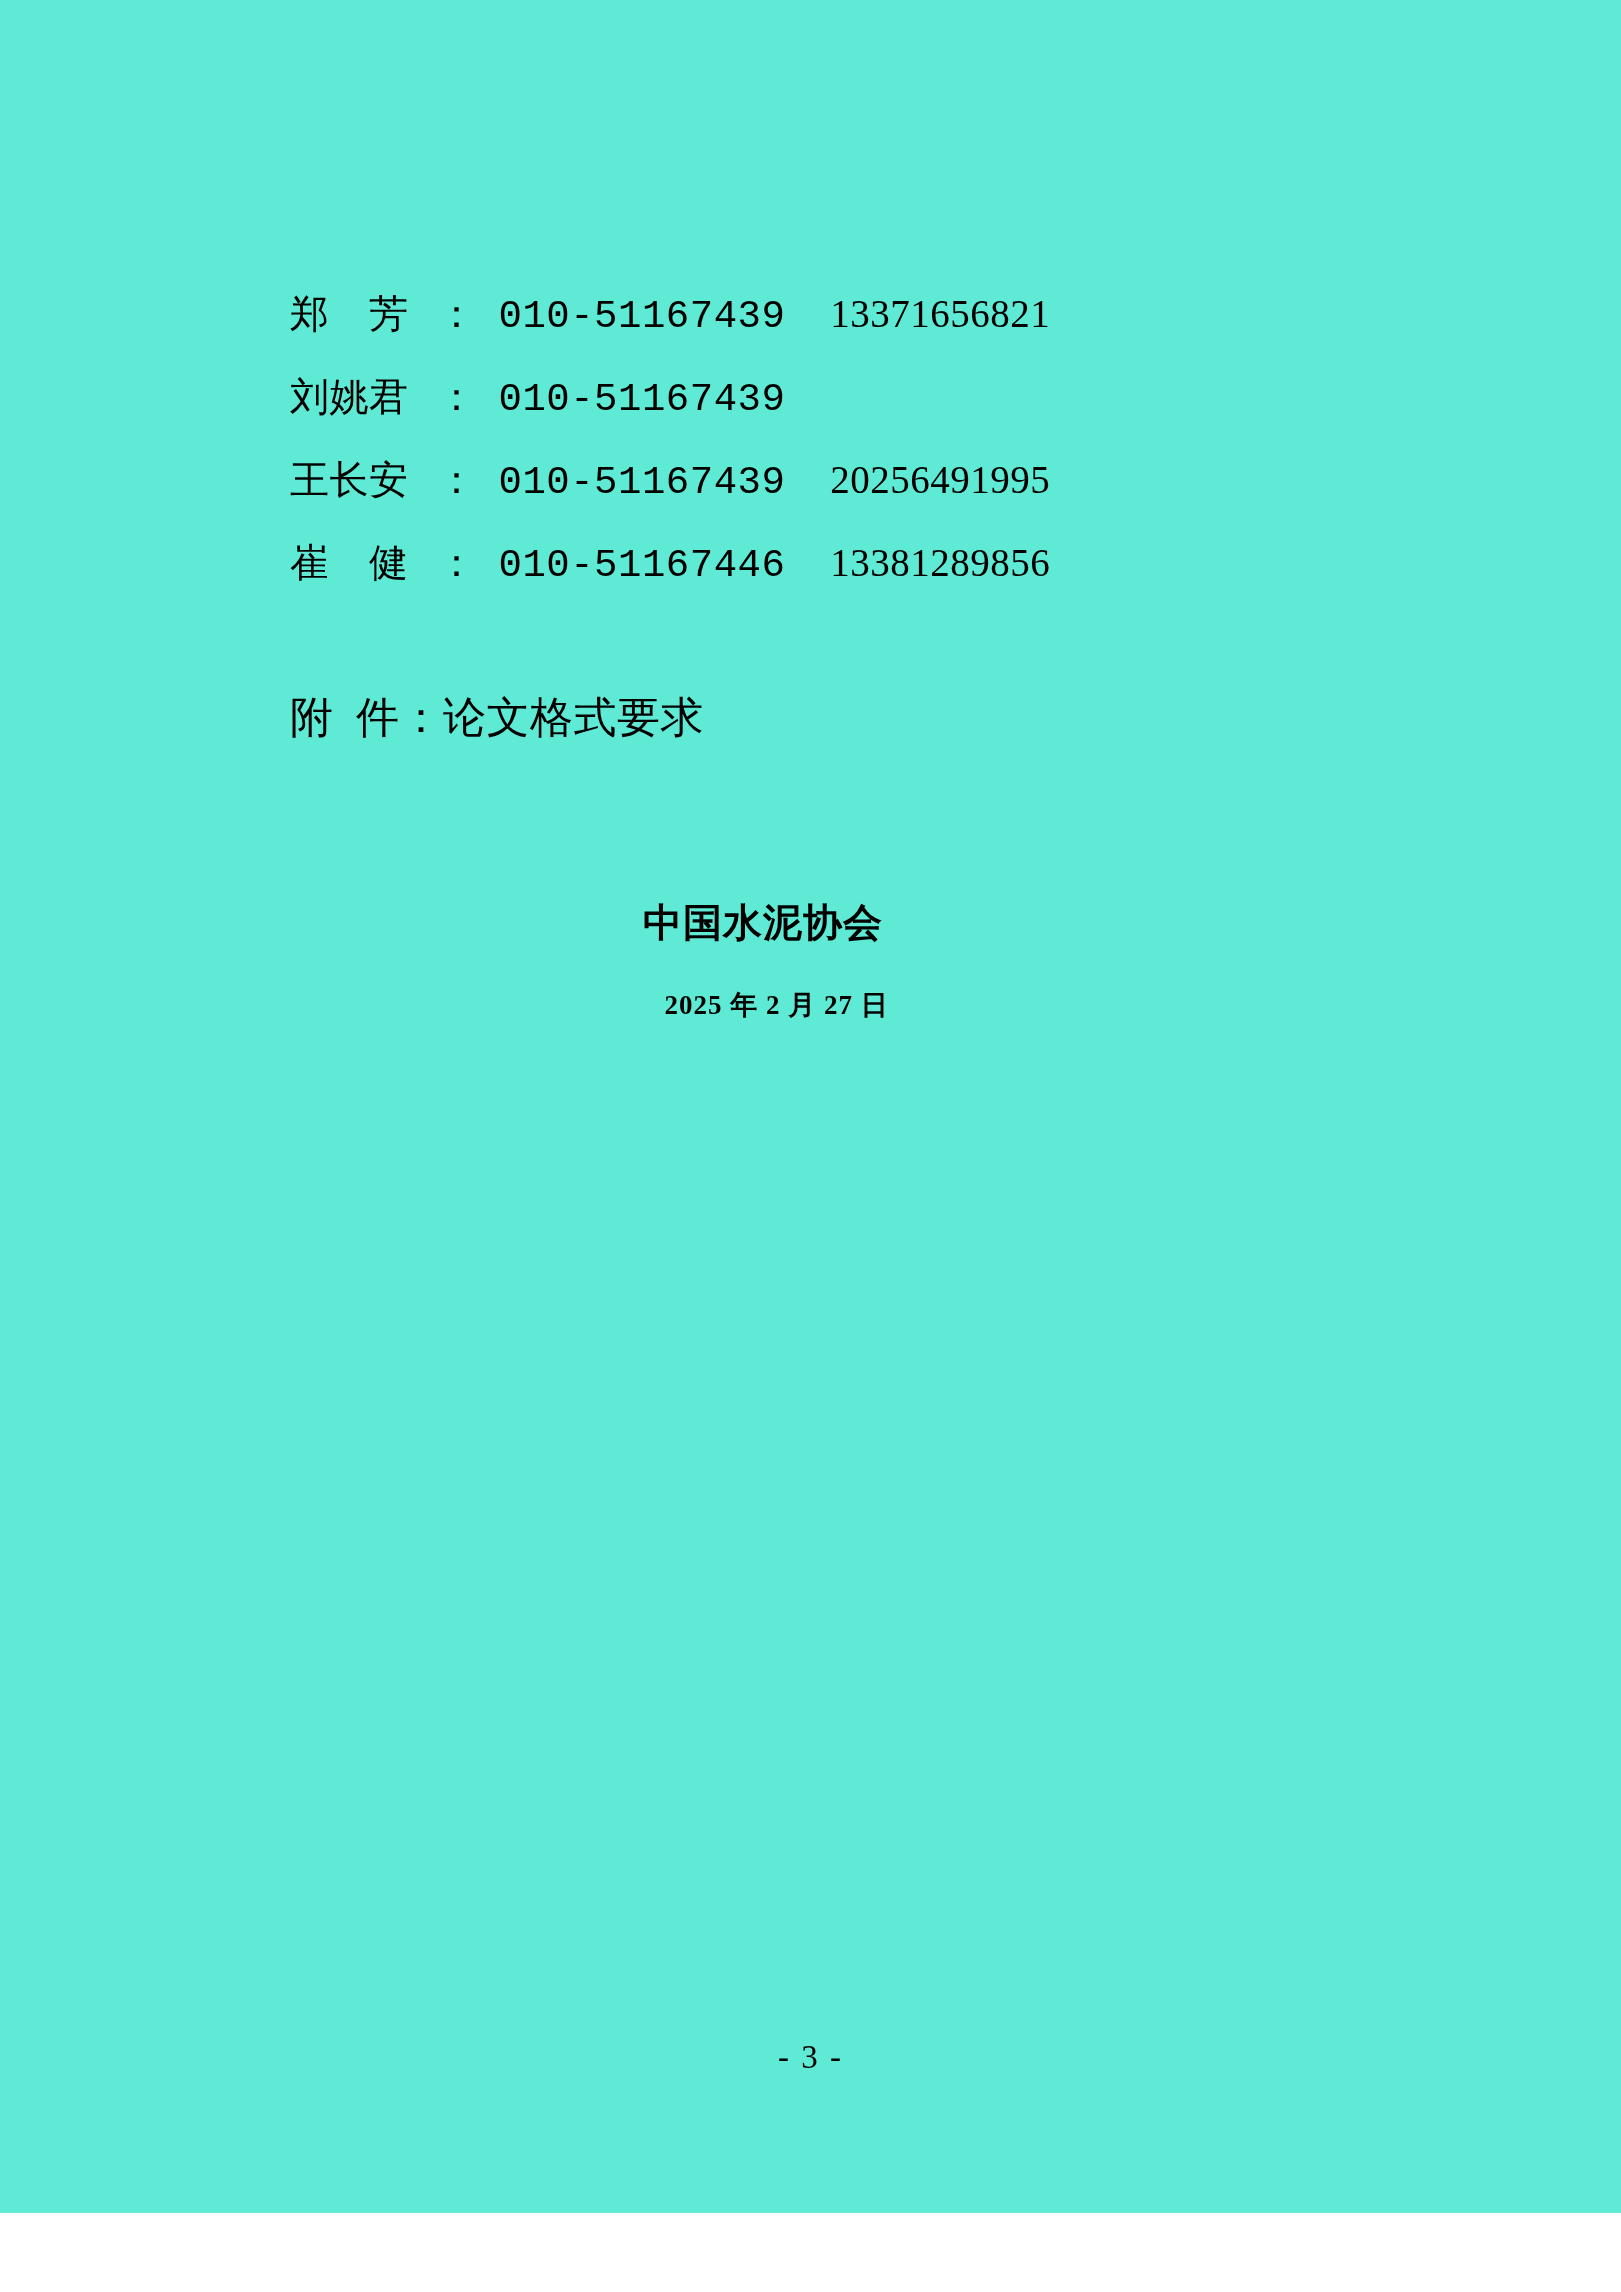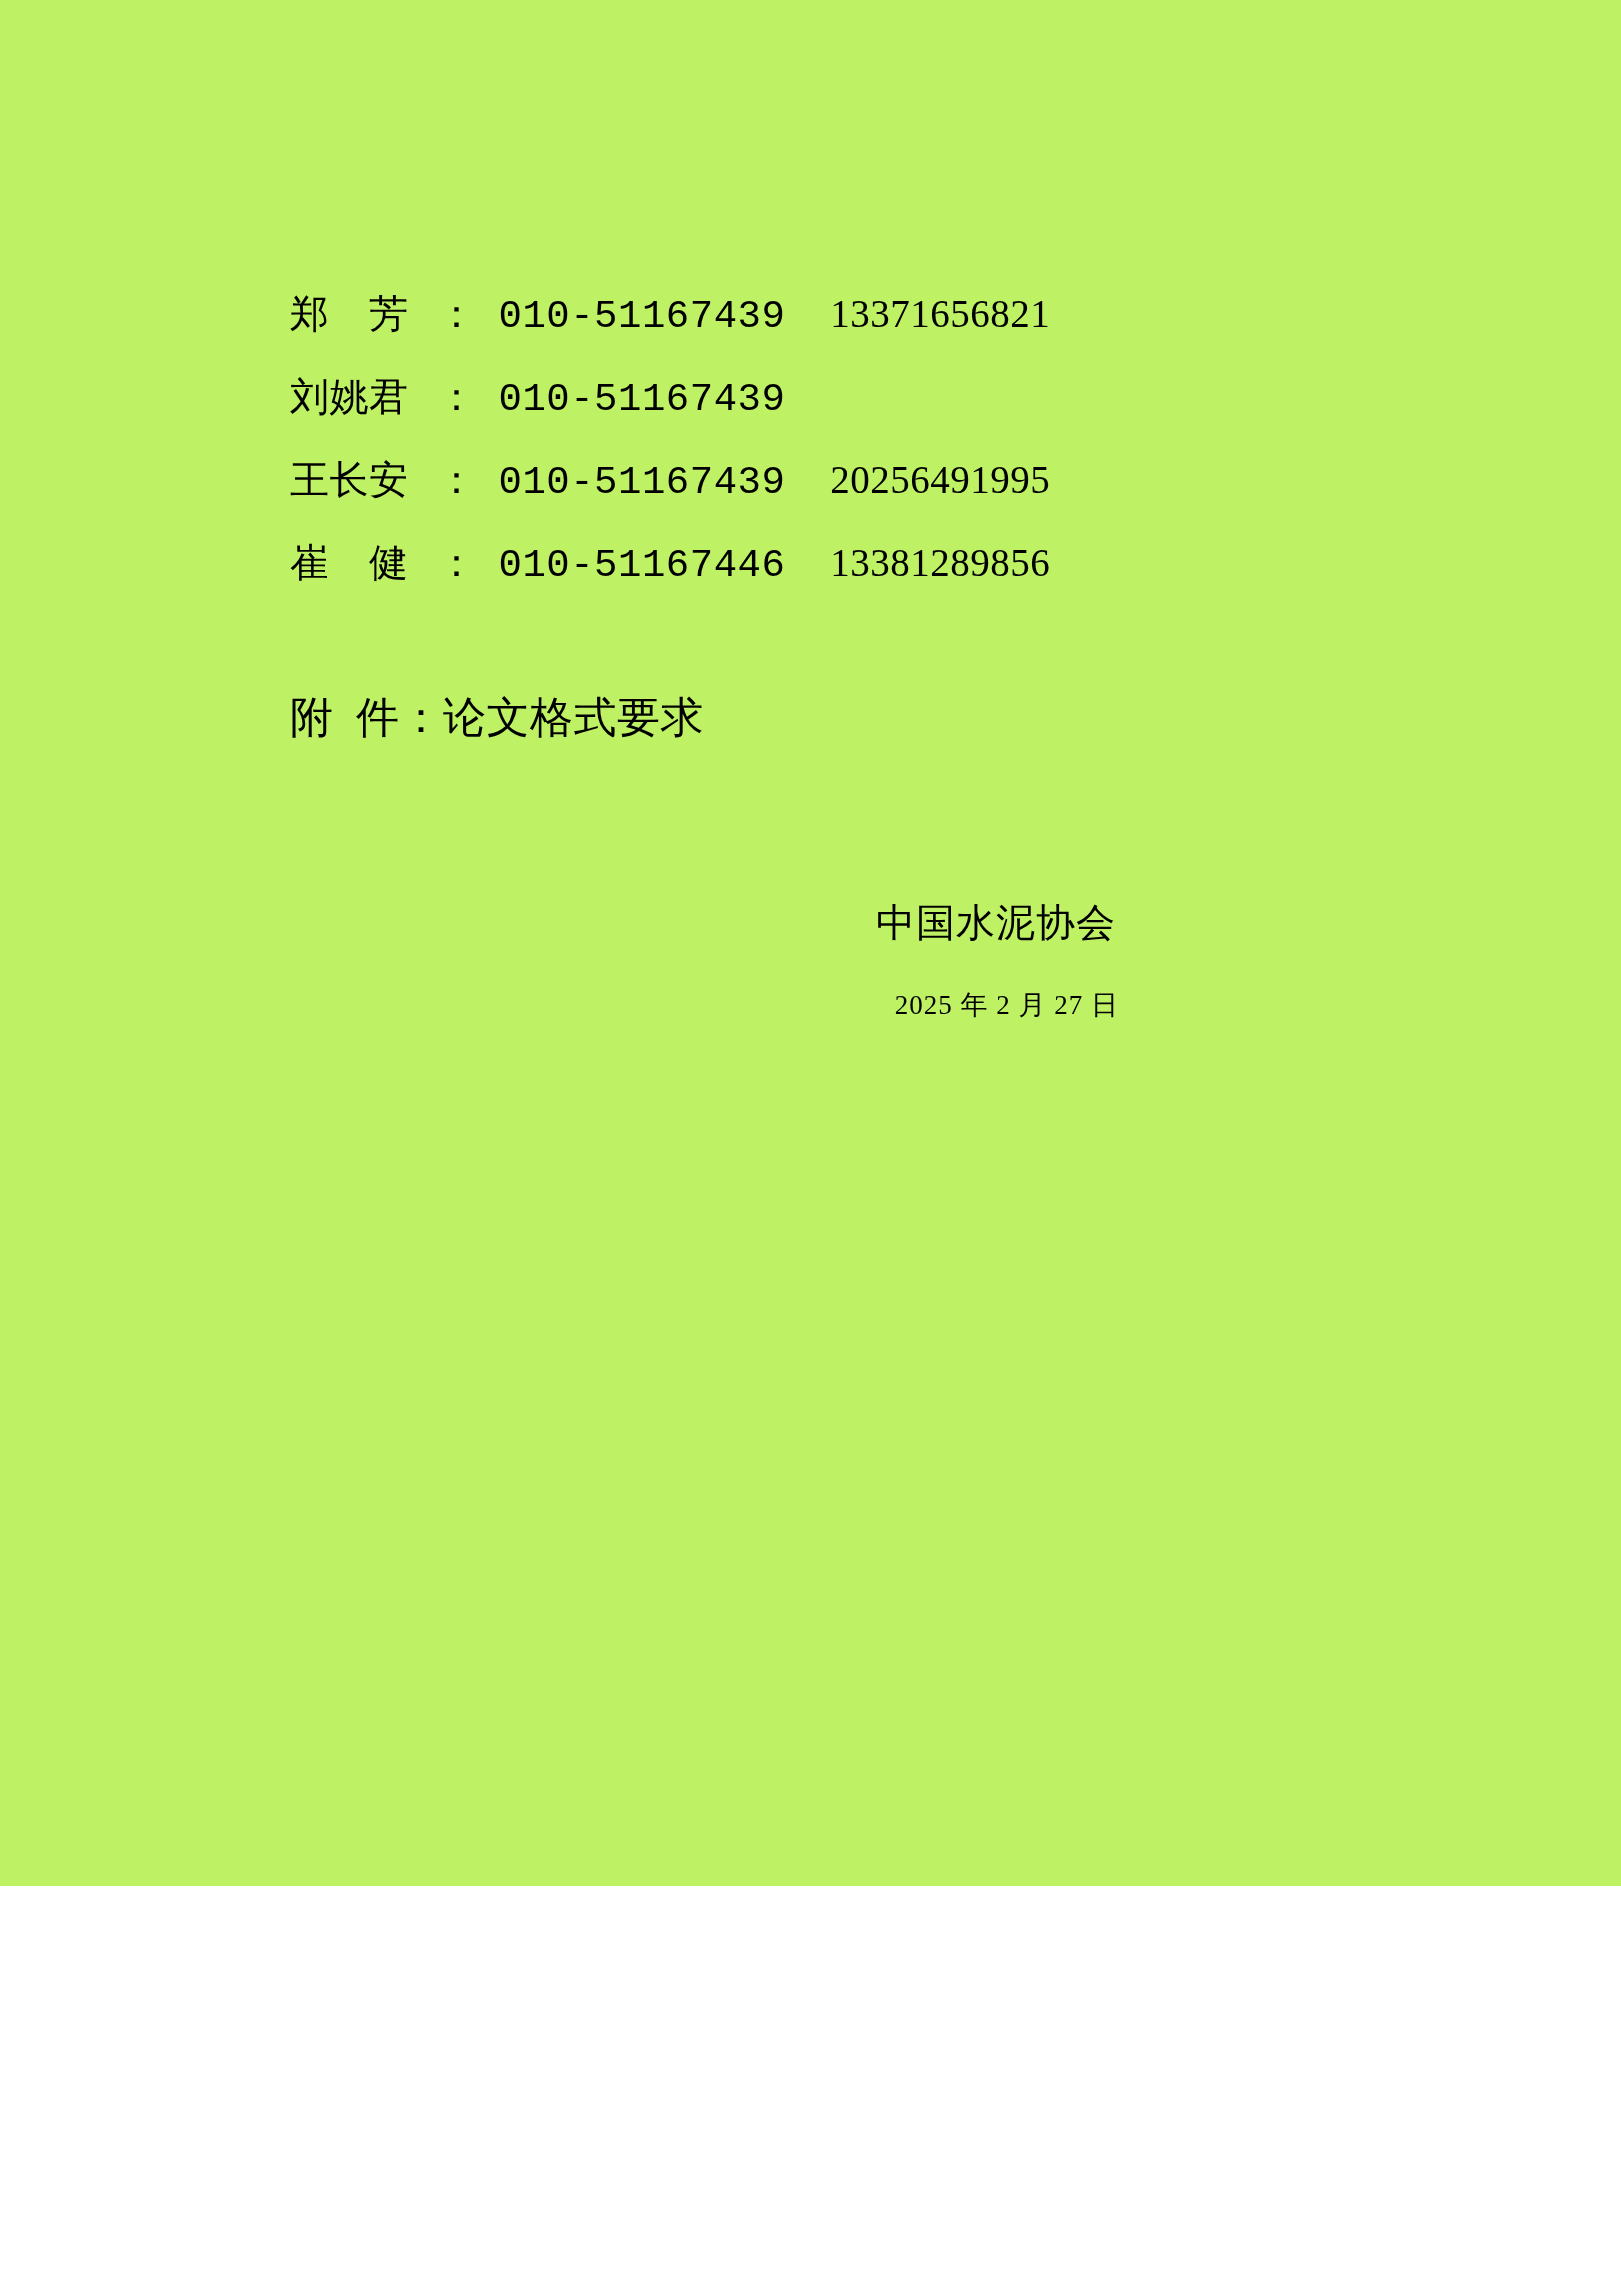--- a/index.html
+++ b/index.html
@@ -7,22 +7,22 @@
     padding: 0;
     background: #ffffff;
   }
   body {
     font-family: "Liberation Serif", "DejaVu Serif", serif;
     color: #000000;
   }
   .page {
     position: relative;
     width: 1621px;
-    height: 1886px;
-    background: #bef264;
+    height: 2213px;
+    background: #5eead4;
     overflow: hidden;
   }
   .doc-body {
     position: absolute;
     left: 290px;
     top: 274px;
     width: 1059px;
   }
   .contact-list {
     margin: 0;
@@ -55,22 +55,23 @@
   }
   .attachment-line {
     margin-top: 73px;
     font-size: 43px;
     line-height: 78px;
     white-space: pre;
     letter-spacing: 0.5px;
   }
   .signature-block {
     margin-top: 125px;
-    text-align: center;
+    text-align: left;
     padding-left: 353px;
+    font-weight: bold;
   }
   .signature-org {
     font-size: 39px;
     line-height: 82px;
     letter-spacing: 1px;
   }
   .signature-date {
     font-size: 27px;
     line-height: 82px;
     letter-spacing: 1px;

